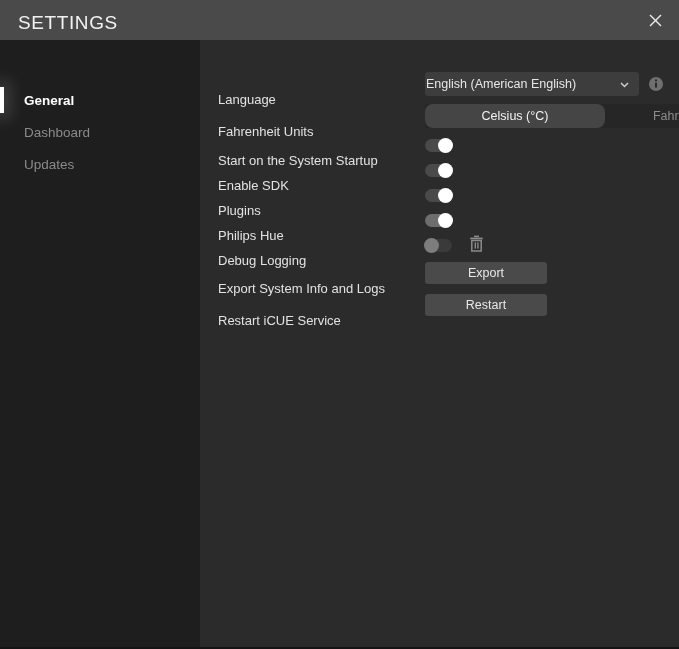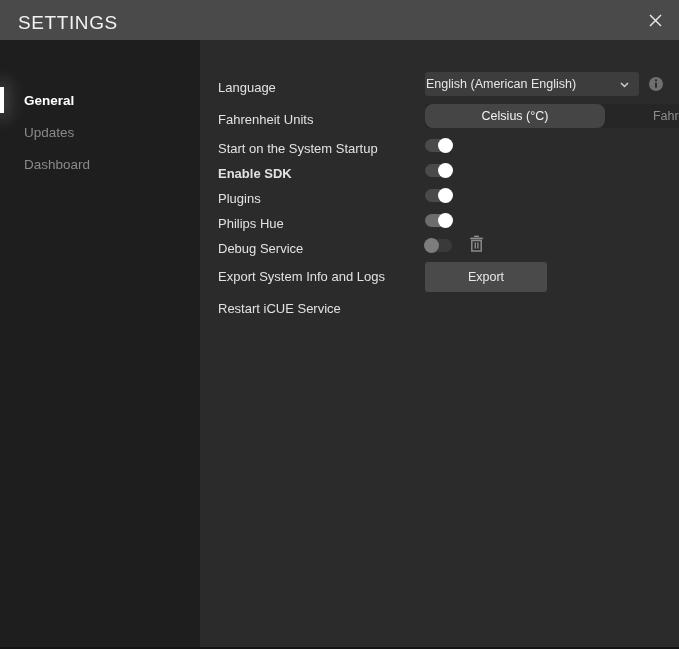--- a/index.html
+++ b/index.html
@@ -103,21 +103,21 @@
   }
   .row {
     position: absolute;
     left: 0;
     width: 479px;
     height: 24px;
   }
   .row-label {
     position: absolute;
     left: 18px;
-    top: 4px;
+    top: 16px;
     height: 24px;
     line-height: 24px;
     font-size: 13px;
     color: #e2e2e2;
     white-space: nowrap;
   }
 
   
   .ctrl {
     position: absolute;
@@ -214,21 +214,21 @@
     left: 44px;
     top: 2px;
     width: 15px;
     height: 17px;
     cursor: pointer;
   }
 
   
   .btn {
     width: 122px;
-    height: 30px;
+    height: 22px;
     background: #4a4a4a;
     border: none;
     border-radius: 3px;
     color: #e8e8e8;
     font-size: 12.5px;
     font-family: "Liberation Sans", sans-serif;
     cursor: pointer;
     padding: 0;
     display: block;
   }
@@ -256,24 +256,24 @@
       </svg>
     </div>
   </div>
 
   <div class="sidebar">
     <div class="nav-list">
       <div class="nav-item active">
         <span>General</span>
       </div>
       <div class="nav-item">
+        <span>Dashboard</span>
+      </div>
+      <div class="nav-item">
         <span>Updates</span>
-      </div>
-      <div class="nav-item">
-        <span>Dashboard</span>
       </div>
     </div>
   </div>
 
   <div class="content">
 
     <div class="row" style="top:32px;">
       <div class="row-label">Language</div>
       <div class="ctrl">
         <div class="select">
@@ -302,21 +302,21 @@
 
     <div class="row" style="top:93px;">
       <div class="row-label">Start on the System Startup</div>
       <div class="ctrl">
         <div class="toggle">
           <div class="knob"></div>
         </div>
       </div>
     </div>
 
-    <div class="row" style="top:118px;font-weight:bold;">
+    <div class="row" style="top:118px;">
       <div class="row-label">Enable SDK</div>
       <div class="ctrl">
         <div class="toggle">
           <div class="knob"></div>
         </div>
       </div>
     </div>
 
     <div class="row" style="top:143px;text-align:right;">
       <div class="row-label">Plugins</div>
@@ -330,21 +330,21 @@
     <div class="row" style="top:168px;">
       <div class="row-label">Philips Hue</div>
       <div class="ctrl">
         <div class="toggle hue">
           <div class="knob"></div>
         </div>
       </div>
     </div>
 
     <div class="row" style="top:193px;">
-      <div class="row-label">Debug Service</div>
+      <div class="row-label">Debug Logging</div>
       <div class="ctrl">
         <div class="toggle off">
           <div class="knob"></div>
         </div>
         <svg class="trash-icon" viewBox="0 0 15 17">
           <rect x="5" y="0.6" width="5" height="1.6" fill="#8a8a8a"></rect>
           <rect x="1.2" y="2.6" width="12.6" height="1.7" fill="#8a8a8a"></rect>
           <path d="M2.8 5.4 h9.4 v10.6 h-9.4 z" fill="none" stroke="#8a8a8a" stroke-width="1.5"></path>
           <rect x="5.6" y="7.4" width="1.4" height="6.2" fill="#8a8a8a"></rect>
           <rect x="8.2" y="7.4" width="1.4" height="6.2" fill="#8a8a8a"></rect>
@@ -354,18 +354,21 @@
 
     <div class="row" style="top:221px;">
       <div class="row-label">Export System Info and Logs</div>
       <div class="ctrl" style="top:1px;">
         <button class="btn">Export</button>
       </div>
     </div>
 
     <div class="row" style="top:253px;">
       <div class="row-label">Restart iCUE Service</div>
+      <div class="ctrl" style="top:1px;">
+        <button class="btn">Restart</button>
+      </div>
     </div>
 
   </div>
 
   <div class="bottom-edge"></div>
 </div>
 
 </body></html>

